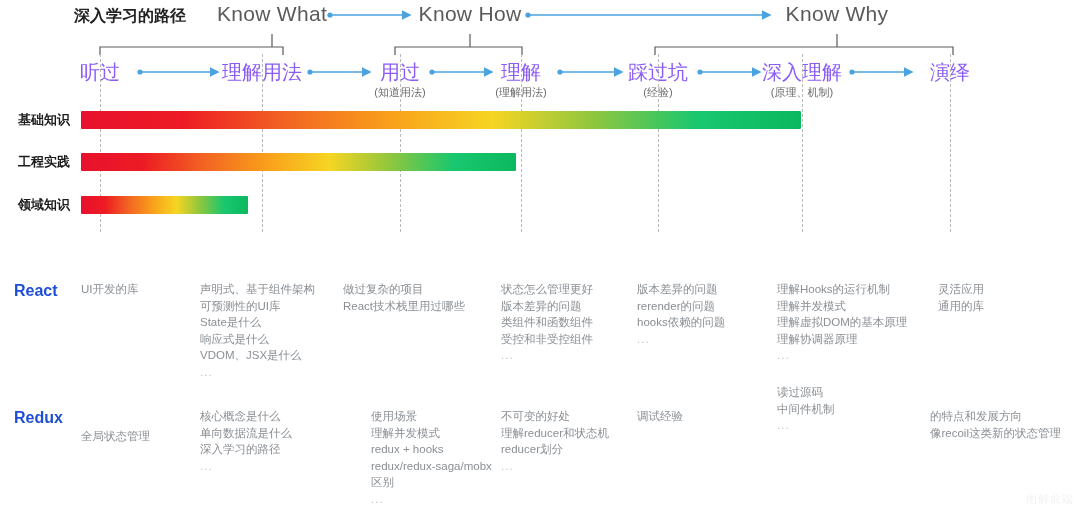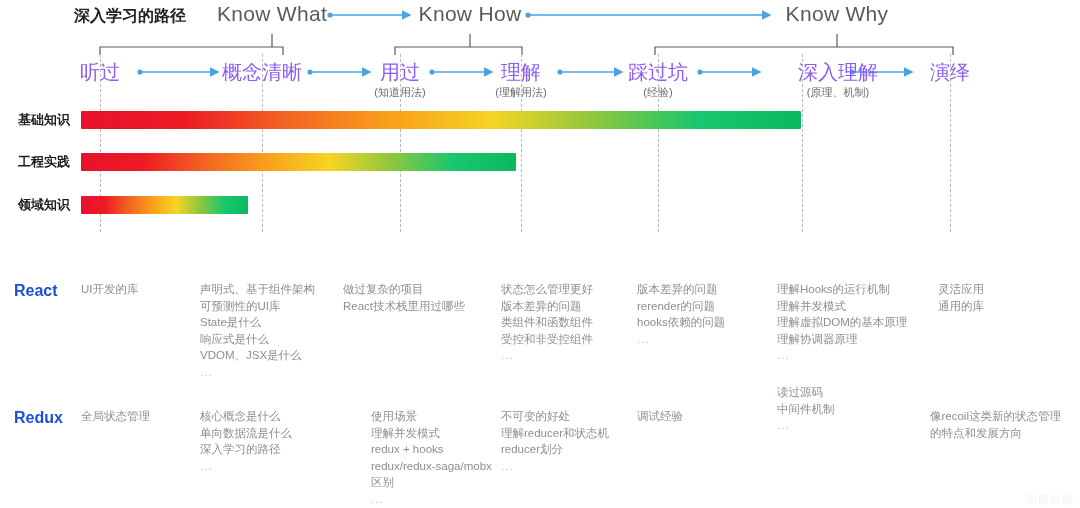--- a/index.html
+++ b/index.html
@@ -107,35 +107,35 @@
       <div class="toplabel" style="left: 272px;">Know What</div>
       <div class="toplabel" style="left: 470px;">Know How</div>
       <div class="toplabel" style="left: 837px;">Know Why</div>
     </div>
 
   <div id="stages">
       <div class="stage" style="left: 100px;">
         <div class="main">听过</div>
       </div>
       <div class="stage" style="left: 262px;">
-        <div class="main">概念清晰</div>
+        <div class="main">理解用法</div>
       </div>
       <div class="stage" style="left: 400px;">
         <div class="main">用过</div>
         <div class="sub">(知道用法)</div>
       </div>
       <div class="stage" style="left: 521px;">
         <div class="main">理解</div>
         <div class="sub">(理解用法)</div>
       </div>
       <div class="stage" style="left: 658px;">
         <div class="main">踩过坑</div>
         <div class="sub">(经验)</div>
       </div>
-      <div class="stage" style="left: 802px; margin-left: 36px;">
+      <div class="stage" style="left: 802px;">
         <div class="main">深入理解</div>
         <div class="sub">(原理、机制)</div>
       </div>
       <div class="stage" style="left: 950px;">
         <div class="main">演绎</div>
       </div>
     </div>
 
   <div id="guides">
       <div class="guide" style="left: 100px;"></div>
@@ -197,21 +197,21 @@
         <span class="line">理解并发模式</span>
         <span class="line">理解虚拟DOM的基本原理</span>
         <span class="line">理解协调器原理</span>
         <span class="line ell">...</span>
       </div>
       <div class="cell" style="left: 938px; top: 281px;">
         <span class="line">灵活应用</span>
         <span class="line">通用的库</span>
       </div>
       <div class="techname" style="left: 14px; top: 409px;">Redux</div>
-      <div class="cell" style="left: 81px; top: 408px;">
+      <div class="cell" style="left: 81px; top: 428px;">
         <span class="line">全局状态管理</span>
       </div>
       <div class="cell" style="left: 200px; top: 408px;">
         <span class="line">核心概念是什么</span>
         <span class="line">单向数据流是什么</span>
         <span class="line">深入学习的路径</span>
         <span class="line ell">...</span>
       </div>
       <div class="cell" style="left: 343px; top: 408px; margin-left: 28px;">
         <span class="line">使用场景</span>
@@ -229,19 +229,19 @@
       </div>
       <div class="cell" style="left: 637px; top: 408px;">
         <span class="line">调试经验</span>
       </div>
       <div class="cell" style="left: 777px; top: 384px;">
         <span class="line">读过源码</span>
         <span class="line">中间件机制</span>
         <span class="line ell">...</span>
       </div>
       <div class="cell wrapcell" style="left: 930px; top: 408px;">
+        <span class="line">的特点和发展方向</span>
         <span class="line">像recoil这类新的状态管理</span>
-        <span class="line">的特点和发展方向</span>
       </div>
     </div>
 
   <div class="watermark">图解前端</div>
 </div>
 
 </body></html>

